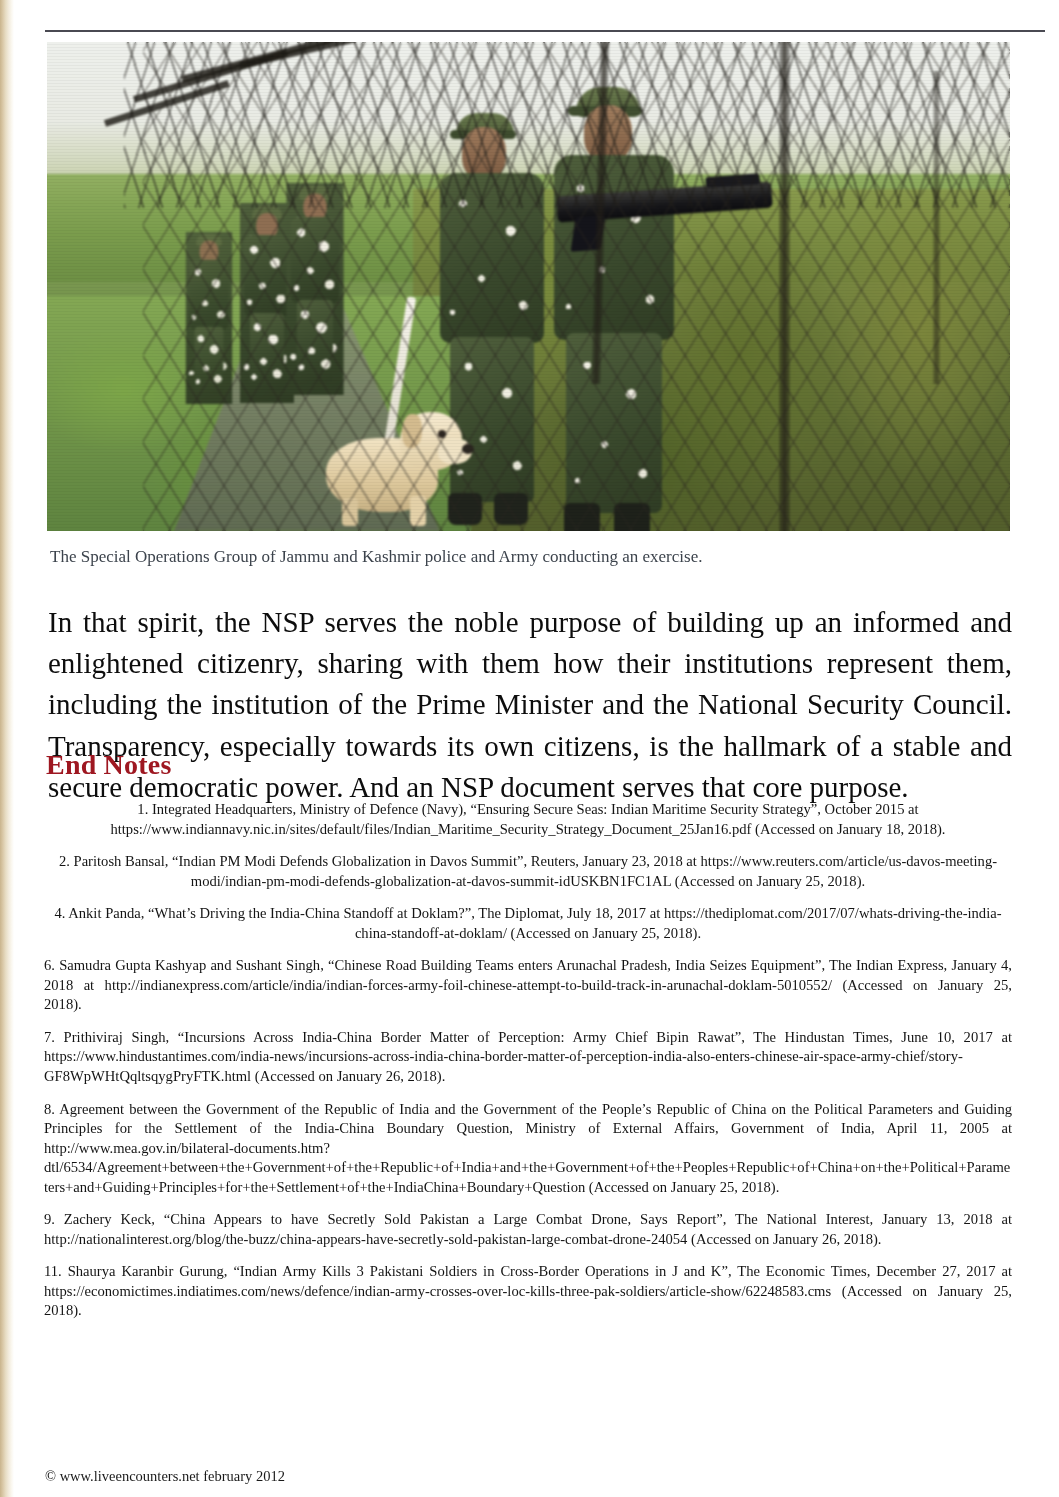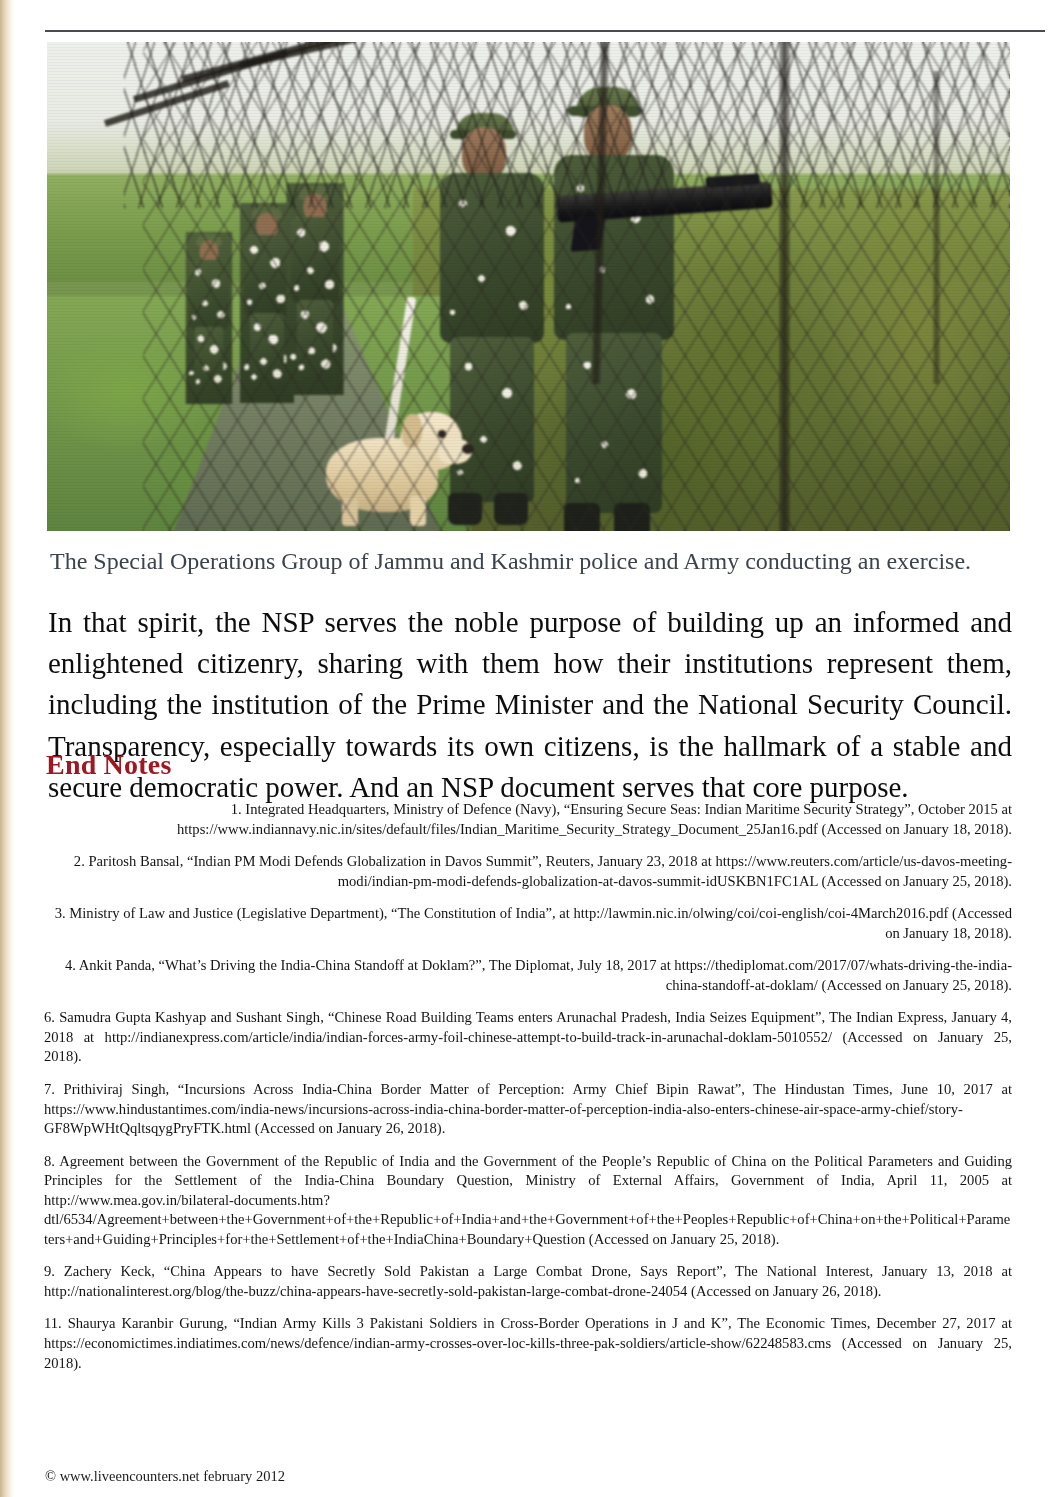--- a/index.html
+++ b/index.html
@@ -319,21 +319,21 @@
     background-image:
       repeating-linear-gradient(0deg, rgba(0,0,0,.035) 0 1px, transparent 1px 3px);
     pointer-events:none;
   }
 
   
   .caption {
     position: absolute;
     left: 50px; top: 546px;
     width: 960px;
-    font-size: 24px;
+    font-size: 17px;
     line-height: 1.3;
     color: #3c434c;
     font-family: "Liberation Serif", "DejaVu Serif", serif;
   }
 
   
   .body-para {
     position: absolute;
     left: 48px; top: 602px;
     width: 964px;
@@ -357,21 +357,21 @@
   .notes {
     position: absolute;
     left: 44px; top: 800px;
     width: 968px;
   }
   .note {
     font-size: 14.6px;
     line-height: 1.34;
     color: #141414;
     margin-bottom: 13px;
-    text-align: right;
+    text-align: center;
     word-break: break-word;
   }
   .note.just { text-align: justify; }
 
   
   .footer {
     position: absolute;
     left: 45px; top: 1468px;
     font-size: 14.5px;
     color: #1a1a1a;
@@ -461,21 +461,20 @@
 
   <div class="caption">The Special Operations Group of Jammu and Kashmir police and Army conducting an exercise.</div>
 
   <div class="body-para">In that spirit, the NSP serves the noble purpose of building up an informed and enlightened citizenry, sharing with them how their institutions represent them, including the institution of the Prime Minister and the National Security Council. Transparency, especially towards its own citizens, is the hallmark of a stable and secure democratic power.  And an NSP document serves that core purpose.</div>
 
   <div class="endnotes-head">End Notes</div>
 
   <div class="notes">
     <div class="note">1. Integrated Headquarters, Ministry of Defence (Navy), “Ensuring Secure Seas: Indian Maritime Security Strategy”, October 2015 at https://www.indiannavy.nic.in/sites/default/files/Indian_Maritime_Security_Strategy_Document_25Jan16.pdf (Accessed on January 18, 2018).</div>
     <div class="note">2. Paritosh Bansal, “Indian PM Modi Defends Globalization in Davos Summit”, Reuters, January 23, 2018 at https://www.reuters.com/article/us-davos-meeting-modi/indian-pm-modi-defends-globalization-at-davos-summit-idUSKBN1FC1AL (Accessed on January 25, 2018).</div>
-    <div class="note">3. Ministry of Law and Justice (Legislative Department), “The Constitution of India”, at http://lawmin.nic.in/olwing/coi/coi-english/coi-4March2016.pdf (Accessed on January 18, 2018).</div>
     <div class="note">4. Ankit Panda, “What’s Driving the India-China Standoff at Doklam?”, The Diplomat, July 18, 2017 at https://thediplomat.com/2017/07/whats-driving-the-india-china-standoff-at-doklam/ (Accessed on January 25, 2018).</div>
     <div class="note just">6.  Samudra Gupta Kashyap and Sushant Singh, “Chinese Road Building Teams enters Arunachal Pradesh, India Seizes Equipment”, The Indian Express, January 4, 2018 at http://indianexpress.com/article/india/indian-forces-army-foil-chinese-attempt-to-build-track-in-arunachal-doklam-5010552/ (Accessed on January 25, 2018).</div>
     <div class="note just">7. Prithiviraj Singh, “Incursions Across India-China Border Matter of Perception: Army Chief Bipin Rawat”, The Hindustan Times, June 10, 2017 at  https://www.hindustantimes.com/india-news/incursions-across-india-china-border-matter-of-perception-india-also-enters-chinese-air-space-army-chief/story-GF8WpWHtQqltsqygPryFTK.html (Accessed on January 26, 2018).</div>
     <div class="note just">8.  Agreement between the Government of the Republic of India and the Government of the People’s Republic of China on the Political Parameters and Guiding Principles for the Settlement of the India-China Boundary Question, Ministry of External Affairs, Government of India, April 11, 2005 at http://www.mea.gov.in/bilateral-documents.htm?dtl/6534/Agreement+between+the+Government+of+the+Republic+of+India+and+the+Government+of+the+Peoples+Republic+of+China+on+the+Political+Parameters+and+Guiding+Principles+for+the+Settlement+of+the+IndiaChina+Boundary+Question (Accessed on January 25, 2018).</div>
     <div class="note just">9.  Zachery Keck, “China Appears to have Secretly Sold Pakistan a Large Combat Drone, Says Report”, The National Interest, January 13, 2018 at http://nationalinterest.org/blog/the-buzz/china-appears-have-secretly-sold-pakistan-large-combat-drone-24054 (Accessed on January 26, 2018).</div>
     <div class="note just">11. Shaurya Karanbir Gurung, “Indian Army Kills 3 Pakistani Soldiers in Cross-Border Operations in  J and K”, The Economic Times, December 27, 2017 at https://economictimes.indiatimes.com/news/defence/indian-army-crosses-over-loc-kills-three-pak-soldiers/article-show/62248583.cms (Accessed on January 25, 2018).</div>
   </div>
 
   <div class="footer">© www.liveencounters.net  february 2012</div>
 

